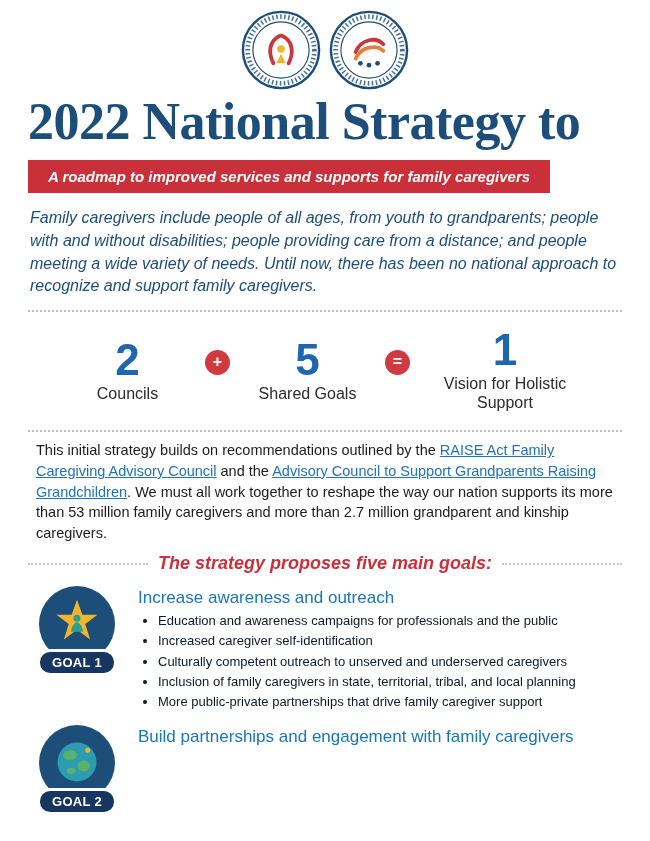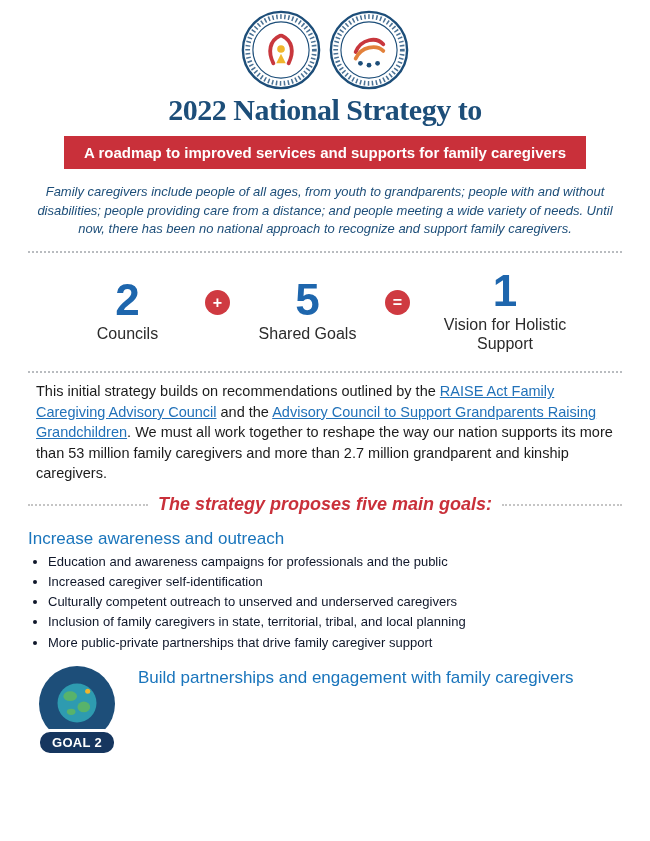--- a/index.html
+++ b/index.html
@@ -11,42 +11,42 @@
   }
   .page { width: 650px; height: 841px; padding: 10px 28px 0 28px; background: #fff; }
 
   
   .seals { display: flex; justify-content: center; gap: 8px; margin-bottom: 2px; }
   .seal { width: 80px; height: 80px; }
 
   
   .title {
     font-family: "Liberation Serif", serif;
-    font-weight: bold; text-align: center;
-    color: #1d4e79; font-size: 30px; line-height: 1.08;
+    font-weight: bold; 
+    color: #1d4e79; font-size: 52px; line-height: 1.08;
     letter-spacing: -0.5px; margin: 4px 0 10px 0;
   }
 
   
-  .ribbon-wrap { display: flex; justify-content: center; margin: 2px 0 14px 0; }
+  .ribbon-wrap { display: flex; justify-content: flex-start; margin: 2px 0 14px 0; font-style: italic; }
   .ribbon {
     position: relative; background: #c9303a; color: #fff;
     font-weight: bold; font-size: 15px; padding: 8px 20px; text-align: center;
   }
   .ribbon::before, .ribbon::after {
     content: ""; position: absolute; top: 7px; width: 24px; height: 33px;
     background: #9f2028; z-index: -1;
   }
   .ribbon::before { left: -16px; clip-path: polygon(0 0, 100% 0, 100% 100%, 0 100%, 35% 50%); }
   .ribbon::after  { right: -16px; clip-path: polygon(0 0, 100% 0, 65% 50%, 100% 100%, 0 100%); }
 
   
   .intro {
     color: #1d4e79; font-style: italic; font-weight: 500;
-    font-size: 13px; line-height: 1.42; text-align: center;
+    font-size: 16px; line-height: 1.42; 
     margin: 0 2px 12px 2px;
   }
 
   .dotted { border-top: 2px dotted #b9bcc0; height: 0; margin: 6px 0; }
 
   
   .stats { display: flex; align-items: center; justify-content: center; gap: 20px; padding: 10px 0 12px 0; }
   .stat { display: flex; flex-direction: column; align-items: center; min-width: 115px; }
   .stat-number { font-size: 44px; font-weight: 600; color: #1e66ad; line-height: 1; }
   .stat-label { font-size: 16px; color: #2b2b2b; text-align: center; line-height: 1.2; margin-top: 2px; max-width: 150px; }
@@ -142,20 +142,30 @@
 
   <p class="body-text"><span>This initial strategy builds on recommendations outlined by the </span><a>RAISE Act Family Caregiving Advisory Council</a><span> and the </span><a>Advisory Council to Support Grandparents Raising Grandchildren</a><span>. We must all work together to reshape the way our nation supports its more than 53 million family caregivers and more than 2.7 million grandparent and kinship caregivers.</span></p>
 
   <div class="goals-heading">
     <div class="gh-line"></div>
     <div class="gh-text">The strategy proposes five main goals:</div>
     <div class="gh-line"></div>
   </div>
 
   <div class="goal">
+    <div class="goal-left">
+      <div class="goal-circle">
+        <svg width="76" height="76" viewBox="0 0 78 78">
+          <path d="M39 14 L44.5 29.5 L60 29.5 L47.5 39 L52.5 55 L39 45 L25.5 55 L30.5 39 L18 29.5 L33.5 29.5 Z" fill="#f0b52c"></path>
+          <circle cx="39" cy="33" r="3.6" fill="#2f9e8f"></circle>
+          <path d="M39 37 c-4.5 2 -6 7 -6 10 h12 c0 -3 -1.5 -8 -6 -10 z" fill="#2f9e8f"></path>
+        </svg>
+      </div>
+      <div class="goal-badge">GOAL 1</div>
+    </div>
     <div class="goal-right">
       <div class="goal-title">Increase awareness and outreach</div>
       <ul class="goal-bullets">
         <li>Education and awareness campaigns for professionals and the public</li>
         <li>Increased caregiver self-identification</li>
         <li>Culturally competent outreach to unserved and underserved caregivers</li>
         <li>Inclusion of family caregivers in state, territorial, tribal, and local planning</li>
         <li>More public-private partnerships that drive family caregiver support</li>
       </ul>
     </div>

